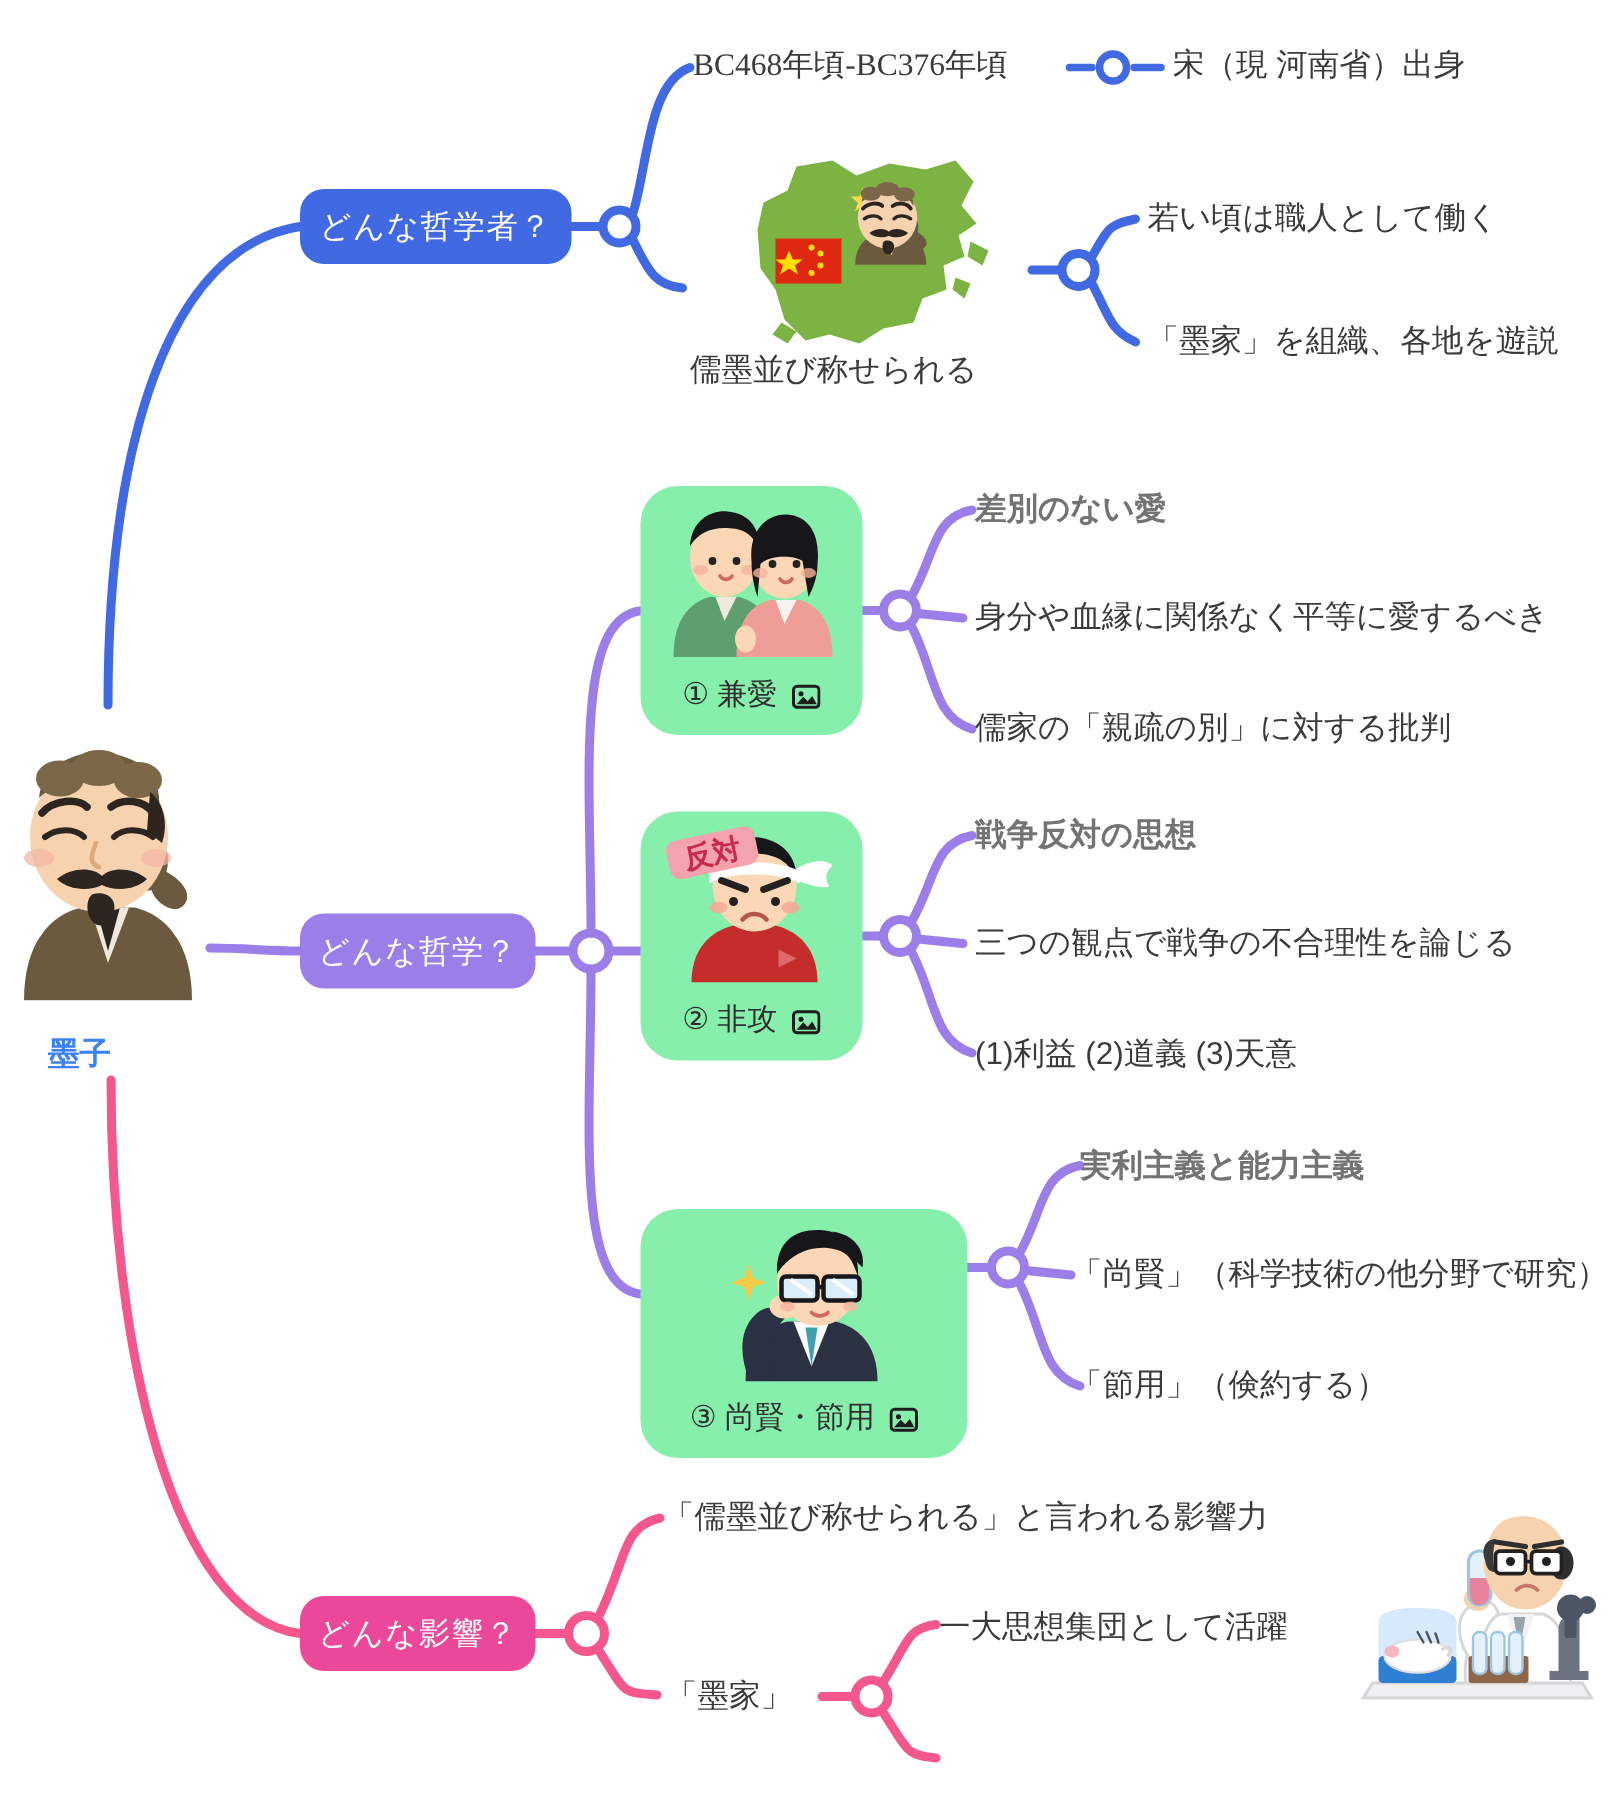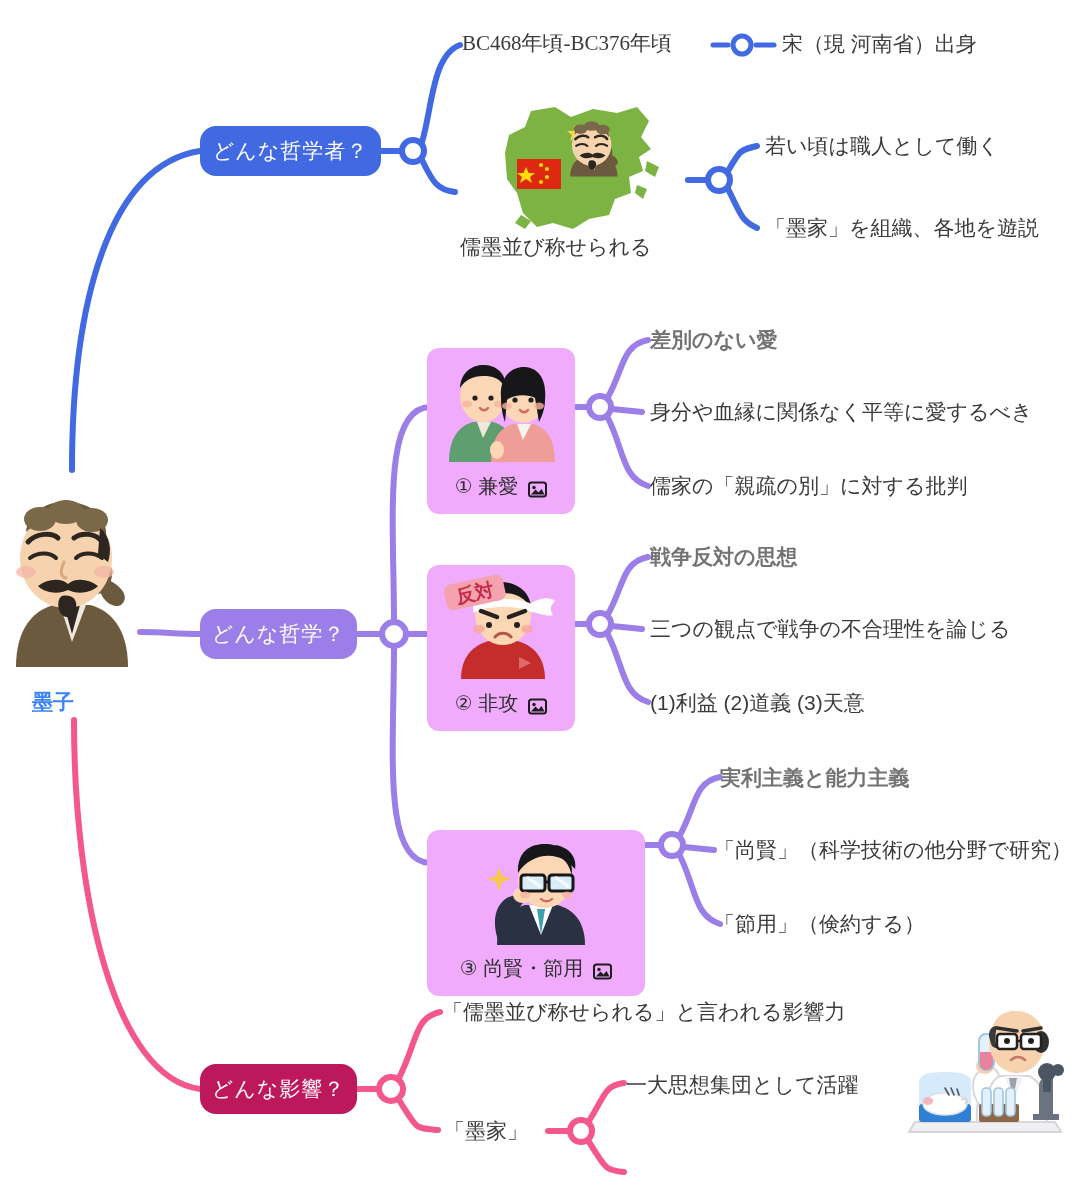--- a/index.html
+++ b/index.html
@@ -36,41 +36,40 @@
     color: #ffffff;
     font-size: 21px;
     letter-spacing: 1px;
     white-space: nowrap;
     box-sizing: border-box;
     padding: 0 18px;
     z-index: 6;
   }
   .pill-blue   { background: #4169e1; }
   .pill-purple { background: #9b7ee8; }
-  .pill-pink   { background: #be185d; }
+  .pill-pink   { background: #ec4899; }
 
   
   .leaf {
     position: absolute;
     font-size: 21px;
     color: #3b3b3b;
     white-space: nowrap;
     line-height: 1.2;
     z-index: 5;
   }
   .leaf.bold { font-weight: bold; color: #737373; }
 
   
   .card {
     position: absolute;
-    background: #f0abfc;
-    border-radius: 12px;
+    background: #86efac;
+    border-radius: 25px;
     box-sizing: border-box;
     z-index: 4;
-    margin-top: 24px;
   }
   .card .art {
     position: absolute;
     left: 0; right: 0;
     top: 8px;
     height: 108px;
     display: flex;
     align-items: center;
     justify-content: center;
   }

